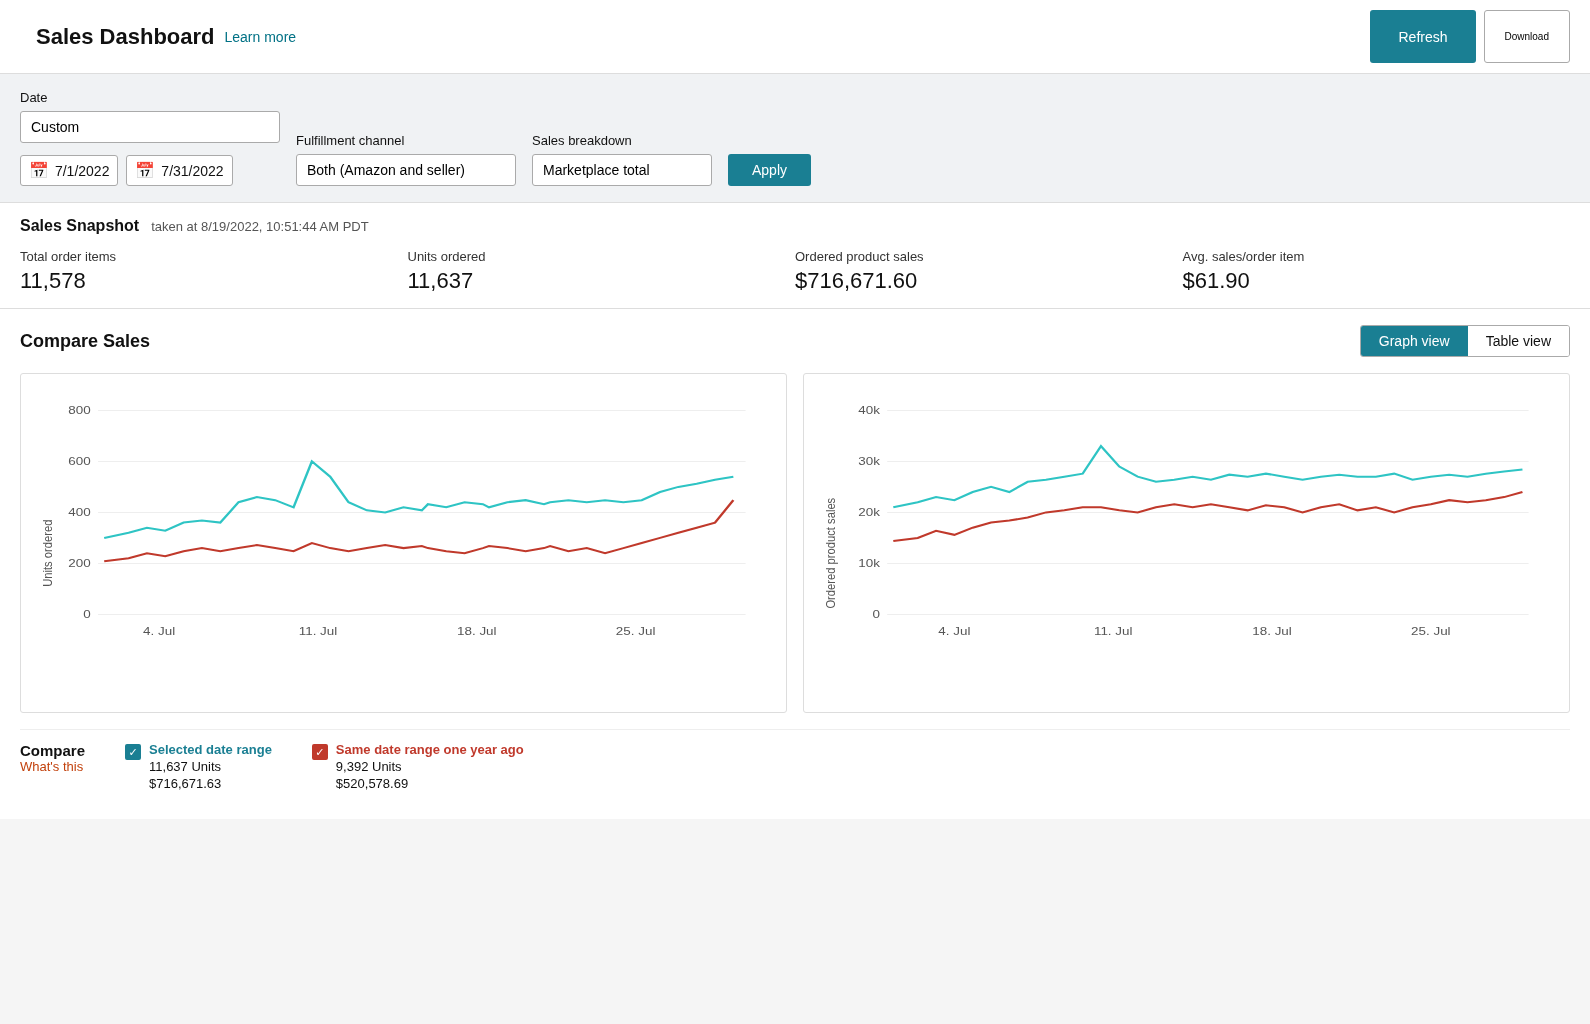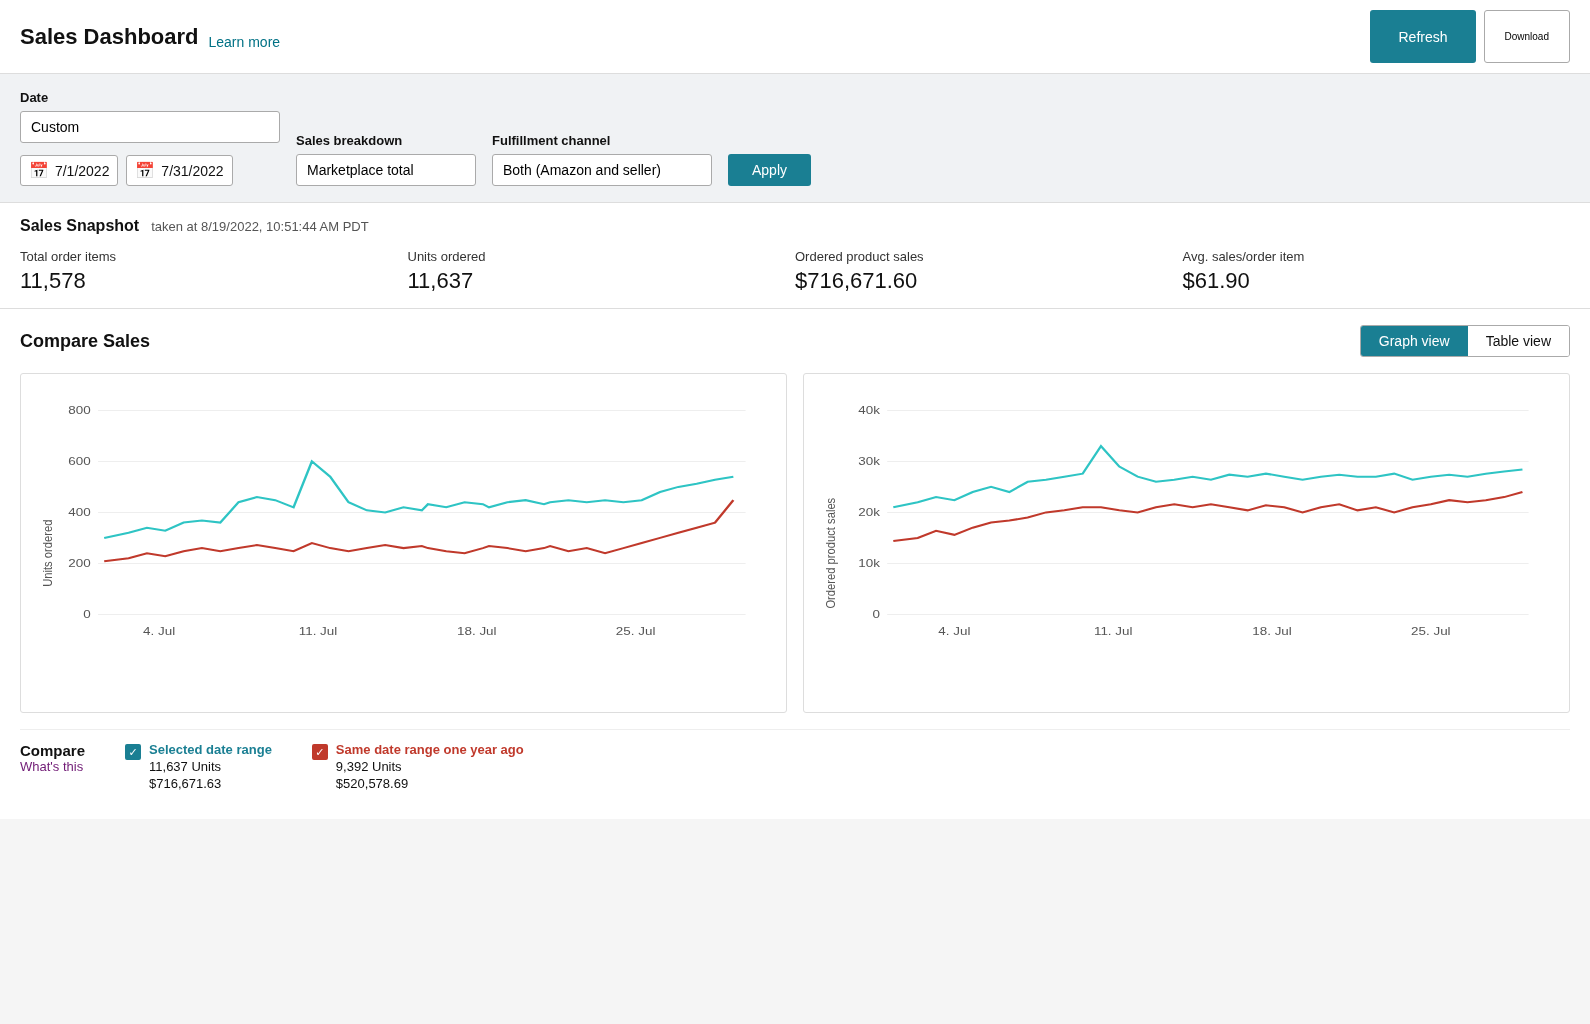--- a/index.html
+++ b/index.html
@@ -6,21 +6,21 @@
     body { font-family: Arial, sans-serif; background: #f5f5f5; color: #111; font-size: 14px; }
 
     .top-bar {
       background: #fff;
       border-bottom: 1px solid #ddd;
       padding: 10px 20px;
       display: flex;
       align-items: center;
       justify-content: space-between;
     }
-    .top-bar-title { display: flex; align-items: flex-end; gap: 10px; }
+    .top-bar-title { display: flex; align-items: center; gap: 10px; margin-left: 16px; }
     .top-bar-title h1 { font-size: 22px; font-weight: bold; color: #111; }
     .learn-more { color: #007185; font-size: 14px; text-decoration: none; }
     .top-bar-actions { display: flex; gap: 8px; }
     .btn-primary {
       background: #1a7f93;
       color: #fff;
       border: none;
       padding: 8px 28px;
       font-size: 14px;
       cursor: pointer;
@@ -41,21 +41,21 @@
       padding: 16px 20px;
       border-bottom: 1px solid #ddd;
     }
     .filter-row {
       display: flex;
       align-items: flex-end;
       gap: 16px;
       flex-wrap: wrap;
     }
     .filter-group { display: flex; flex-direction: column; gap: 6px; }
-    .filter-label { font-weight: bold; font-size: 13px; color: #111; }
+    .filter-label { font-weight: normal; font-size: 13px; color: #111; }
     .filter-select {
       padding: 7px 32px 7px 10px;
       border: 1px solid #aaa;
       border-radius: 3px;
       background: #fff;
       font-size: 14px;
       appearance: none;
       cursor: pointer;
       min-width: 180px;
     }
@@ -134,21 +134,21 @@
     .chart-svg { width: 100%; height: 100%; }
 
     .compare-legend {
       display: flex;
       align-items: flex-start;
       gap: 40px;
       padding: 12px 0;
       border-top: 1px solid #eee;
     }
     .compare-label { font-weight: bold; font-size: 15px; }
-    .whats-this { color: #701a75; font-size: 13px; cursor: pointer; }
+    .whats-this { color: #c2410c; font-size: 13px; cursor: pointer; }
     .legend-item { display: flex; align-items: flex-start; gap: 8px; }
     .legend-checkbox {
       width: 16px; height: 16px;
       border: 2px solid #1a7f93;
       background: #1a7f93;
       border-radius: 2px;
       display: flex; align-items: center; justify-content: center;
       margin-top: 2px;
       flex-shrink: 0;
     }
@@ -196,34 +196,34 @@
           <span>7/1/2022</span>
         </div>
         <div class="date-input-wrap">
           <span class="cal-icon">📅</span>
           <span>7/31/2022</span>
         </div>
       </div>
     </div>
 
     <div class="filter-group">
+      <label class="filter-label">Fulfillment channel</label>
+      <select class="filter-select fulfillment-select">
+        <option>Both (Amazon and seller)</option>
+        <option>Amazon</option>
+        <option>Seller</option>
+      </select>
+    </div>
+
+    <div class="filter-group">
       <label class="filter-label">Sales breakdown</label>
       <select class="filter-select">
         <option>Marketplace total</option>
         <option>By ASIN</option>
         <option>By SKU</option>
-      </select>
-    </div>
-
-    <div class="filter-group">
-      <label class="filter-label">Fulfillment channel</label>
-      <select class="filter-select fulfillment-select">
-        <option>Both (Amazon and seller)</option>
-        <option>Amazon</option>
-        <option>Seller</option>
       </select>
     </div>
 
     <button class="apply-btn">Apply</button>
   </div>
 </div>
 
 <div class="snapshot-section">
   <div class="snapshot-header">
     <span class="snapshot-title">Sales Snapshot</span>

